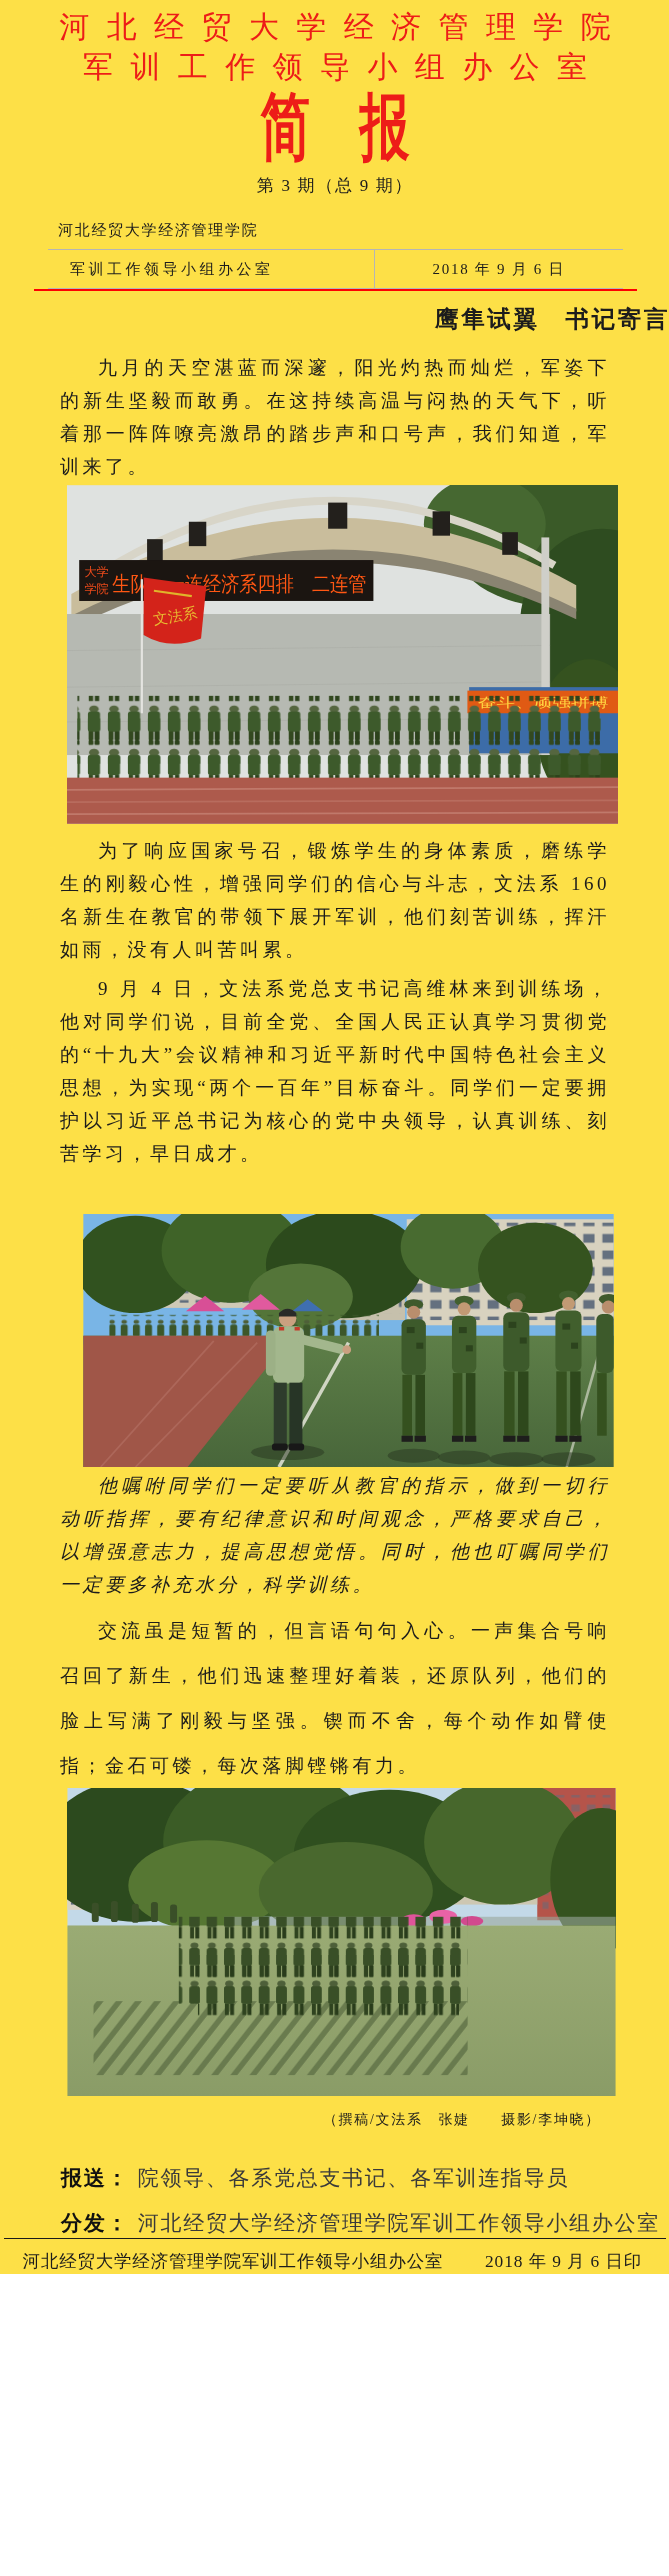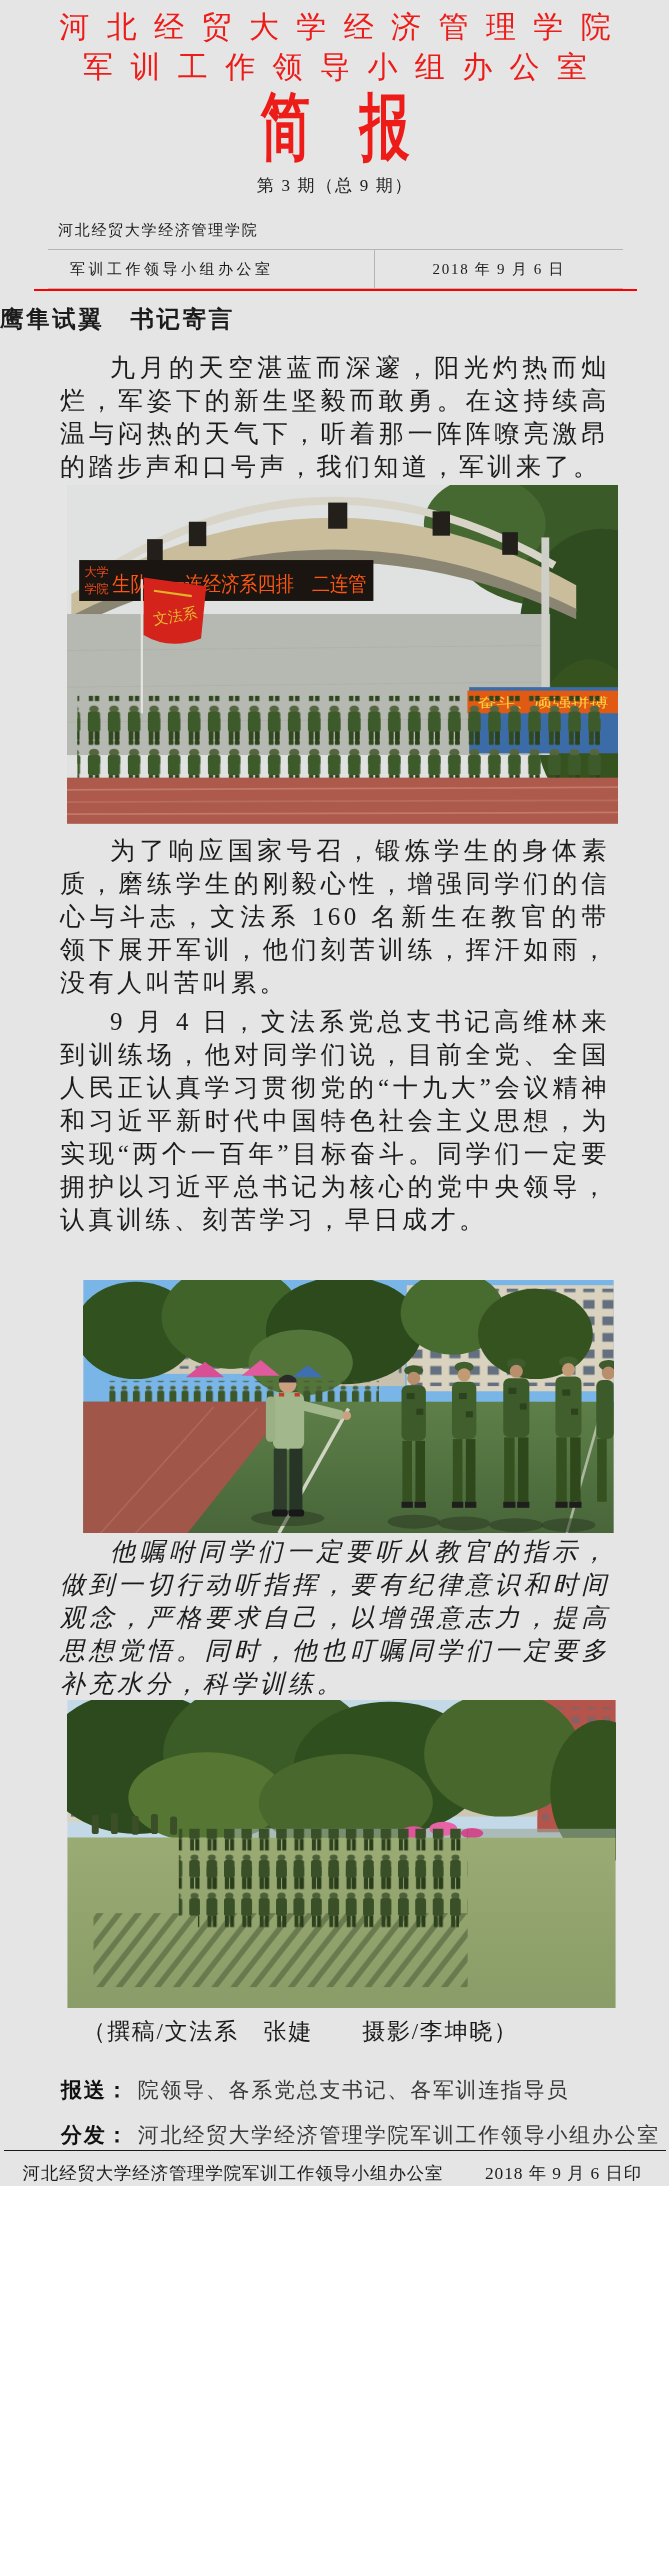--- a/index.html
+++ b/index.html
@@ -1,41 +1,41 @@
 <!DOCTYPE html>
 <html style="font-size:14px"><head>
 <meta charset="utf-8">
 <style>
   html,body{margin:0;padding:0;background:#ffffff;}
   body{width:670px;font-family:"Liberation Serif","DejaVu Serif",serif;color:#1c1c1c;}
-  .page{width:670px;overflow:hidden;background:#e5e5e5;}
+  .page{width:670px;overflow:hidden;background:#fde047;}
 
   
   .m-org{color:#ed1c18;text-align:center;font-size:30px;line-height:40px;letter-spacing:17.4px;text-indent:17.4px;font-weight:500;}
   .m-org1{padding-top:7px;}
   .m-title{color:#ed1c18;text-align:center;font-size:73px;line-height:77px;font-weight:bold;margin-top:1.7px;transform:scaleX(.68);transform-origin:center;white-space:nowrap;}
   .m-issue{text-align:center;font-size:17px;line-height:26px;margin-top:7px;letter-spacing:1.7px;}
   .m-school{font-size:15px;line-height:21px;margin-top:21px;margin-left:58px;letter-spacing:1.7px;}
   .m-table{margin:8.7px auto 0;width:575px;height:40px;display:flex;align-items:stretch;border-top:0.9px solid #b5b5b5;border-bottom:0.9px solid #b5b5b5;box-sizing:border-box;}
   .m-cell-left{width:57%;display:flex;align-items:center;padding-left:22.6px;border-right:0.9px solid #b5b5b5;font-size:15px;letter-spacing:3.5px;box-sizing:border-box;}
   .m-cell-right{flex:1;display:flex;align-items:center;justify-content:center;font-size:15px;letter-spacing:1.7px;}
   .red-rule{width:603px;margin:0 auto;border-bottom:2.6px solid #fe0000;}
 
   
-  .headline{text-align:left;font-size:23.5px;font-weight:bold;line-height:35px;margin-top:10.5px;letter-spacing:2.6px;}
+  .headline{text-align:right;font-size:23.5px;font-weight:bold;line-height:35px;margin-top:10.5px;letter-spacing:2.6px;}
   .subtitle{text-align:center;font-size:15.7px;line-height:24.4px;margin-top:12.2px;letter-spacing:0.9px;}
-  .para{font-size:25px;line-height:33px;text-align:justify;margin:0 60px;text-indent:2em;letter-spacing:3.5px;}
+  .para{font-size:19px;line-height:33px;text-align:justify;margin:0 60px;text-indent:2em;letter-spacing:3.5px;}
   .para-wide{line-height:45px;}
   .p1{margin-top:14px;}
   .p2{margin-top:10.5px;}
   .p3{margin-top:6px;}
   .p4{margin-top:2px;font-style:italic;}
   .p5{margin-top:7px;}
   .p6{margin-top:42px;}
-  .byline{text-align:center;margin-right:69px;font-size:23px;line-height:26px;margin-top:10.5px;letter-spacing:1.7px;}
+  .byline{text-align:right;margin-right:69px;font-size:14px;line-height:26px;margin-top:10.5px;letter-spacing:1.7px;}
 
   svg.photo{display:block;}
   .photo1{margin:1.7px 0 0 67px;}
   .photo2{margin:44px 0 0 83px;}
   .photo3{margin:0 0 0 67px;}
 
   
   .f-row{margin-left:61px;font-size:21px;line-height:24.4px;color:#3a3a3a;letter-spacing:1.7px;}
   .f-report{margin-top:33px;}
   .f-dist{margin-top:21px;}
@@ -250,20 +250,21 @@
       <g transform="translate(604,94)">
         <ellipse cx="0" cy="4" rx="11" ry="6" fill="#3f5a2c"></ellipse>
           <circle cx="0" cy="13" r="7.5" fill="#b98e6d"></circle>
         <rect x="-14" y="21" width="20" height="68" rx="7" fill="#3d5a2b"></rect>
         <rect x="-13" y="89" width="11" height="72" fill="#35511f"></rect>
       </g>
     </g>
   </svg>
 
   <div class="para p4">他嘱咐同学们一定要听从教官的指示，做到一切行动听指挥，要有纪律意识和时间观念，严格要求自己，以增强意志力，提高思想觉悟。同时，他也叮嘱同学们一定要多补充水分，科学训练。</div>
+  <div class="para para-wide p5">交流虽是短暂的，但言语句句入心。一声集合号响召回了新生，他们迅速整理好着装，还原队列，他们的脸上写满了刚毅与坚强。锲而不舍，每个动作如臂使指；金石可镂，每次落脚铿锵有力。</div>
 
   <svg class="photo photo3" width="549" height="308" viewBox="0 0 630 354">
     <defs>
       <pattern id="fig3" width="20" height="44" patternUnits="userSpaceOnUse">
         <ellipse cx="6" cy="5" rx="4.5" ry="3.2" fill="#4d5f39"></ellipse>
         <rect x="0" y="8" width="12" height="20" rx="3" fill="#394f27"></rect>
         <rect x="1" y="28" width="4.5" height="13" fill="#2f431f"></rect>
         <rect x="7" y="28" width="4.5" height="13" fill="#293c1b"></rect>
       </pattern>
       <pattern id="sh3" width="22" height="90" patternUnits="userSpaceOnUse" patternTransform="skewX(-38)">

